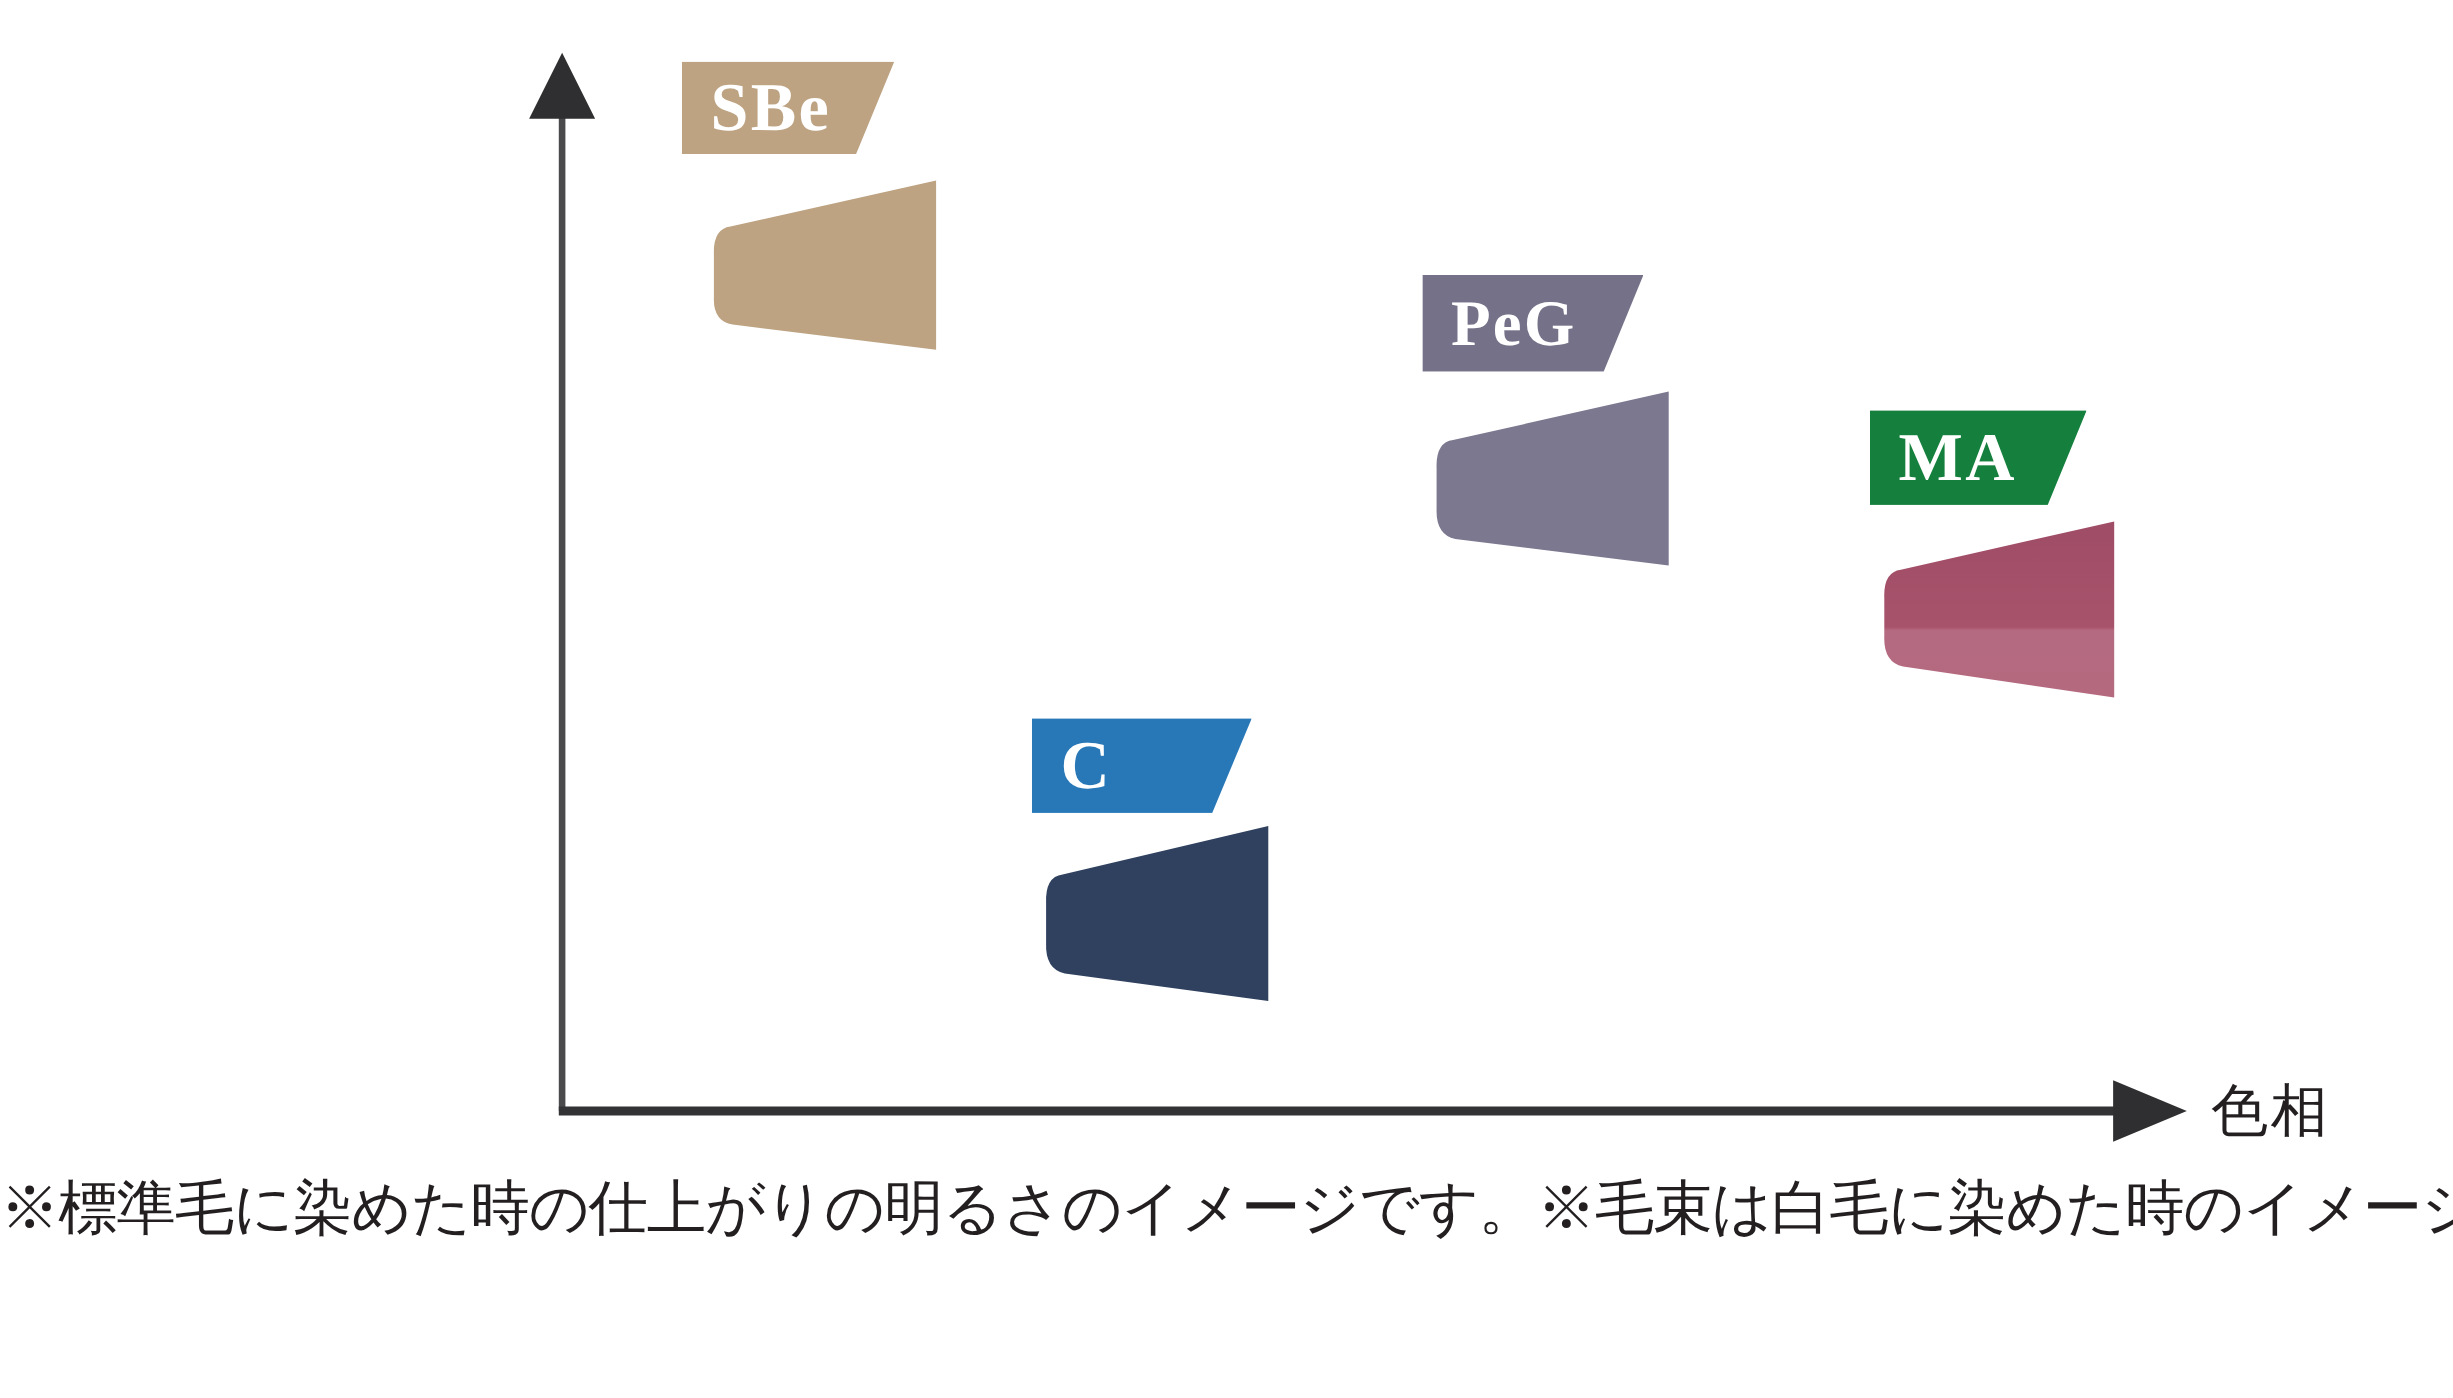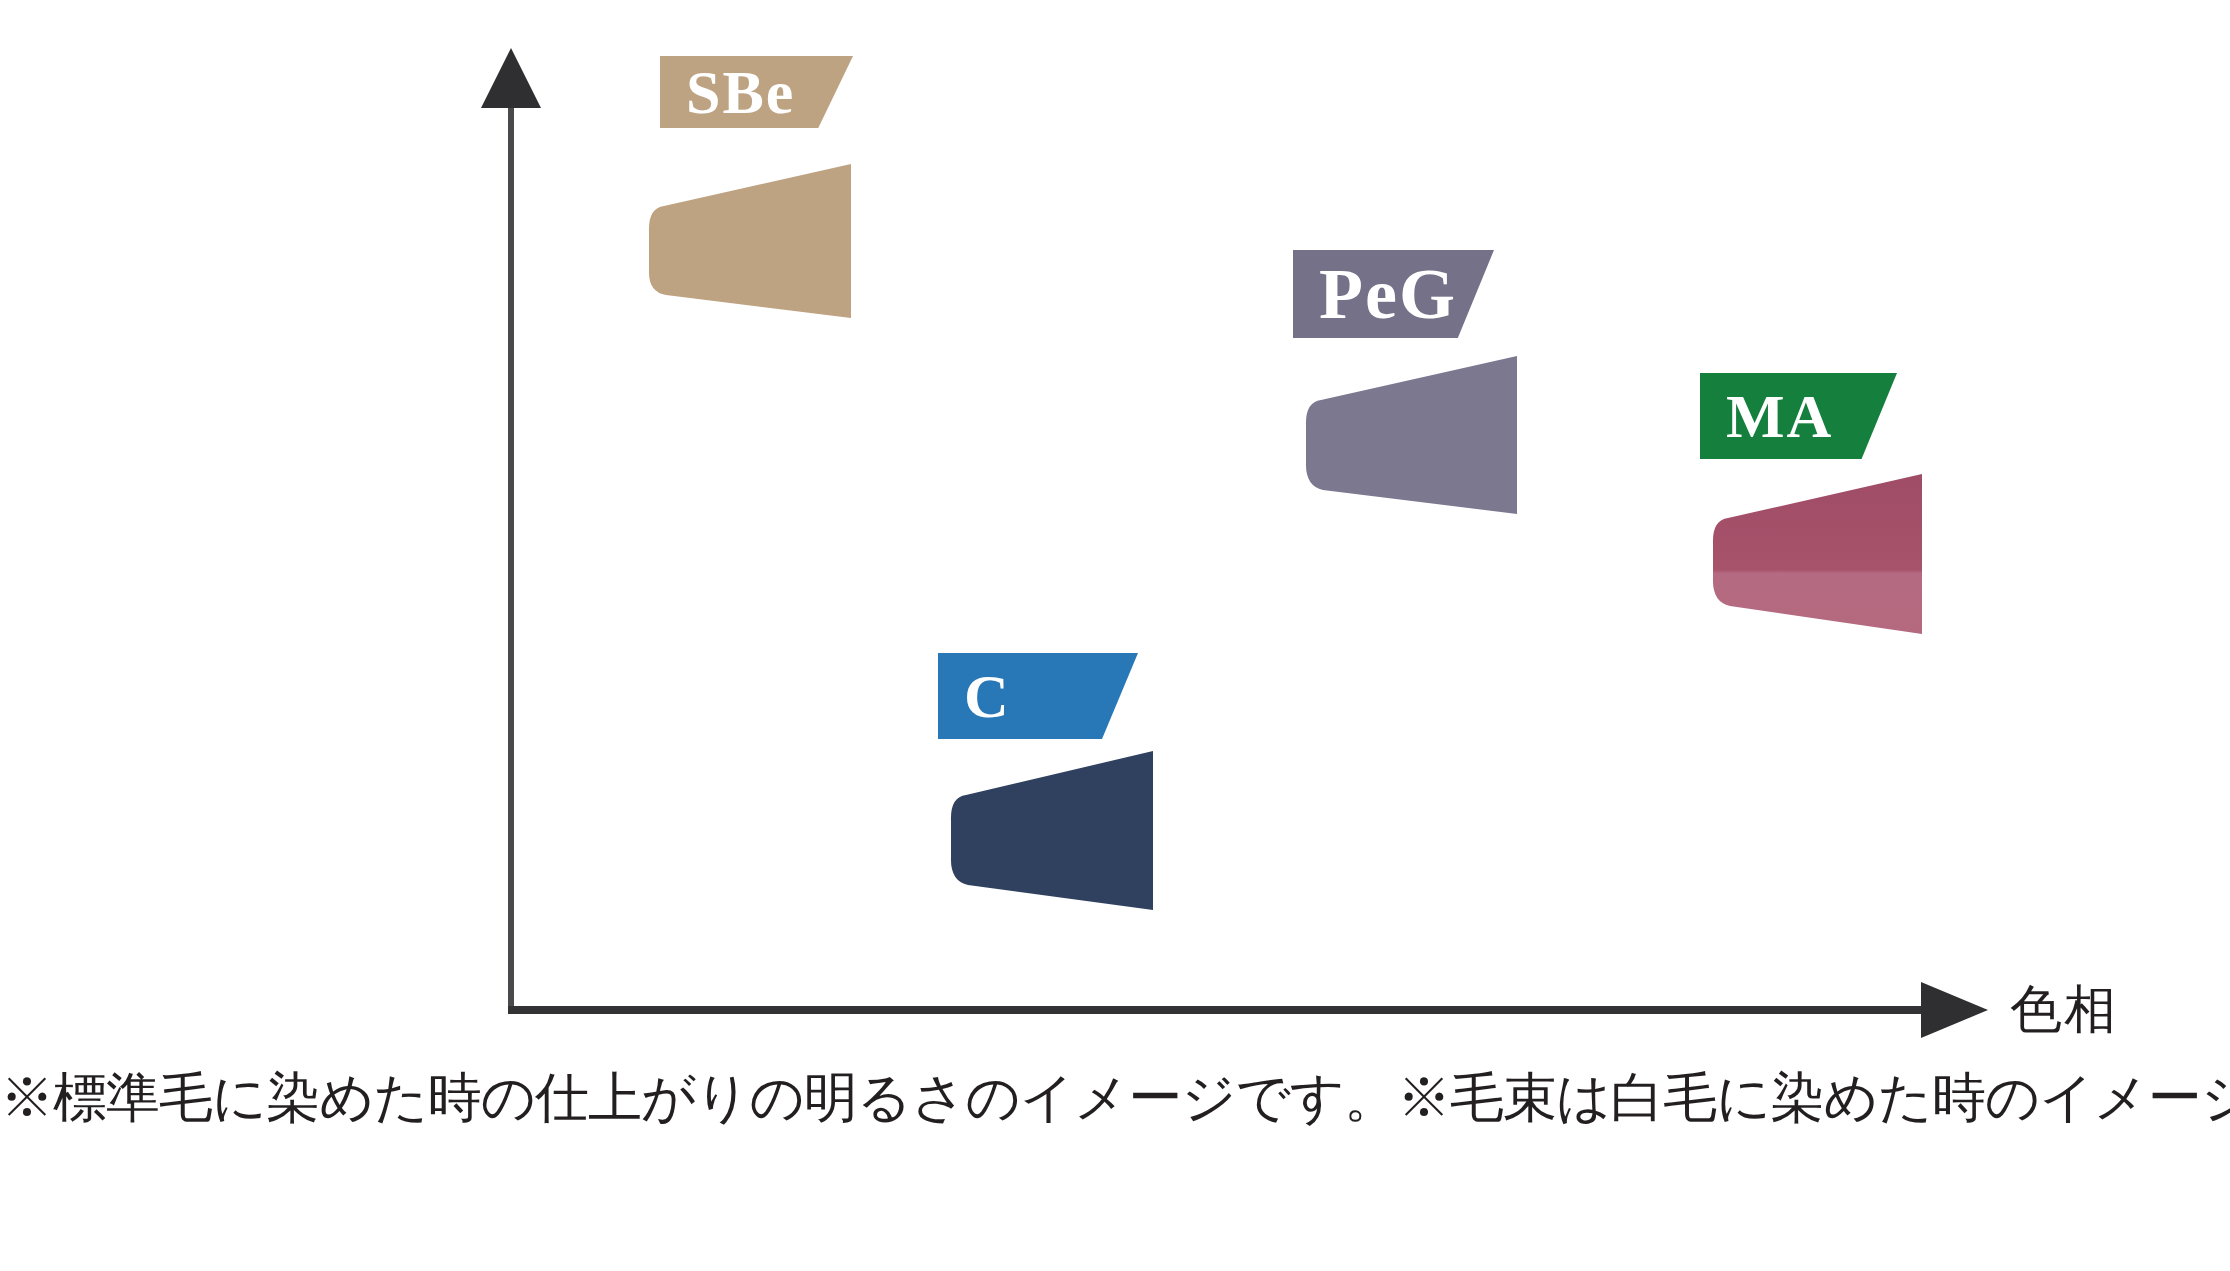--- a/index.html
+++ b/index.html
@@ -124,39 +124,39 @@
 
     <line x1="508" y1="1010" x2="1940" y2="1010" stroke="#333335" stroke-width="8"></line>
 
     <polygon points="1988,1010 1921,982 1921,1038" fill="#2f2f31"></polygon>
   </svg>
 
 
   <div class="xlabel">色相</div>
 
   <div class="series">
-    <div class="tag" style="left:660px; top:56px; width:193px; height:72px;
+    <div class="tag" style="left:620px; top:56px; width:193px; height:84px;
                 background:#bda382; font-size:62px;">SBe</div>
 
     <div class="swatch" style="left:636px; top:158px; width:215px; height:160px;">
       <svg viewBox="0 0 215 160" preserveAspectRatio="none">
         <path d="M 28 48
                  Q 12 50 13 74
                  L 13 112
                  Q 12 134 30 137
                  L 215 160
                  L 215 6
                  Z" fill="#bda382"></path>
       </svg>
     </div>
   </div>
 
   <div class="series">
     <div class="tag" style="left:1293px; top:250px; width:201px; height:88px;
-                background:#747188; font-size:72px;">PeG</div>
+                background:#747188; font-size:59px;">PeG</div>
 
     <div class="swatch" style="left:1293px; top:350px; width:224px; height:164px;">
       <svg viewBox="0 0 224 164" preserveAspectRatio="none">
         <path d="M 28 50
                  Q 12 52 13 76
                  L 13 112
                  Q 12 136 30 140
                  L 224 164
                  L 224 6
                  Z" fill="#7b7890"></path>

